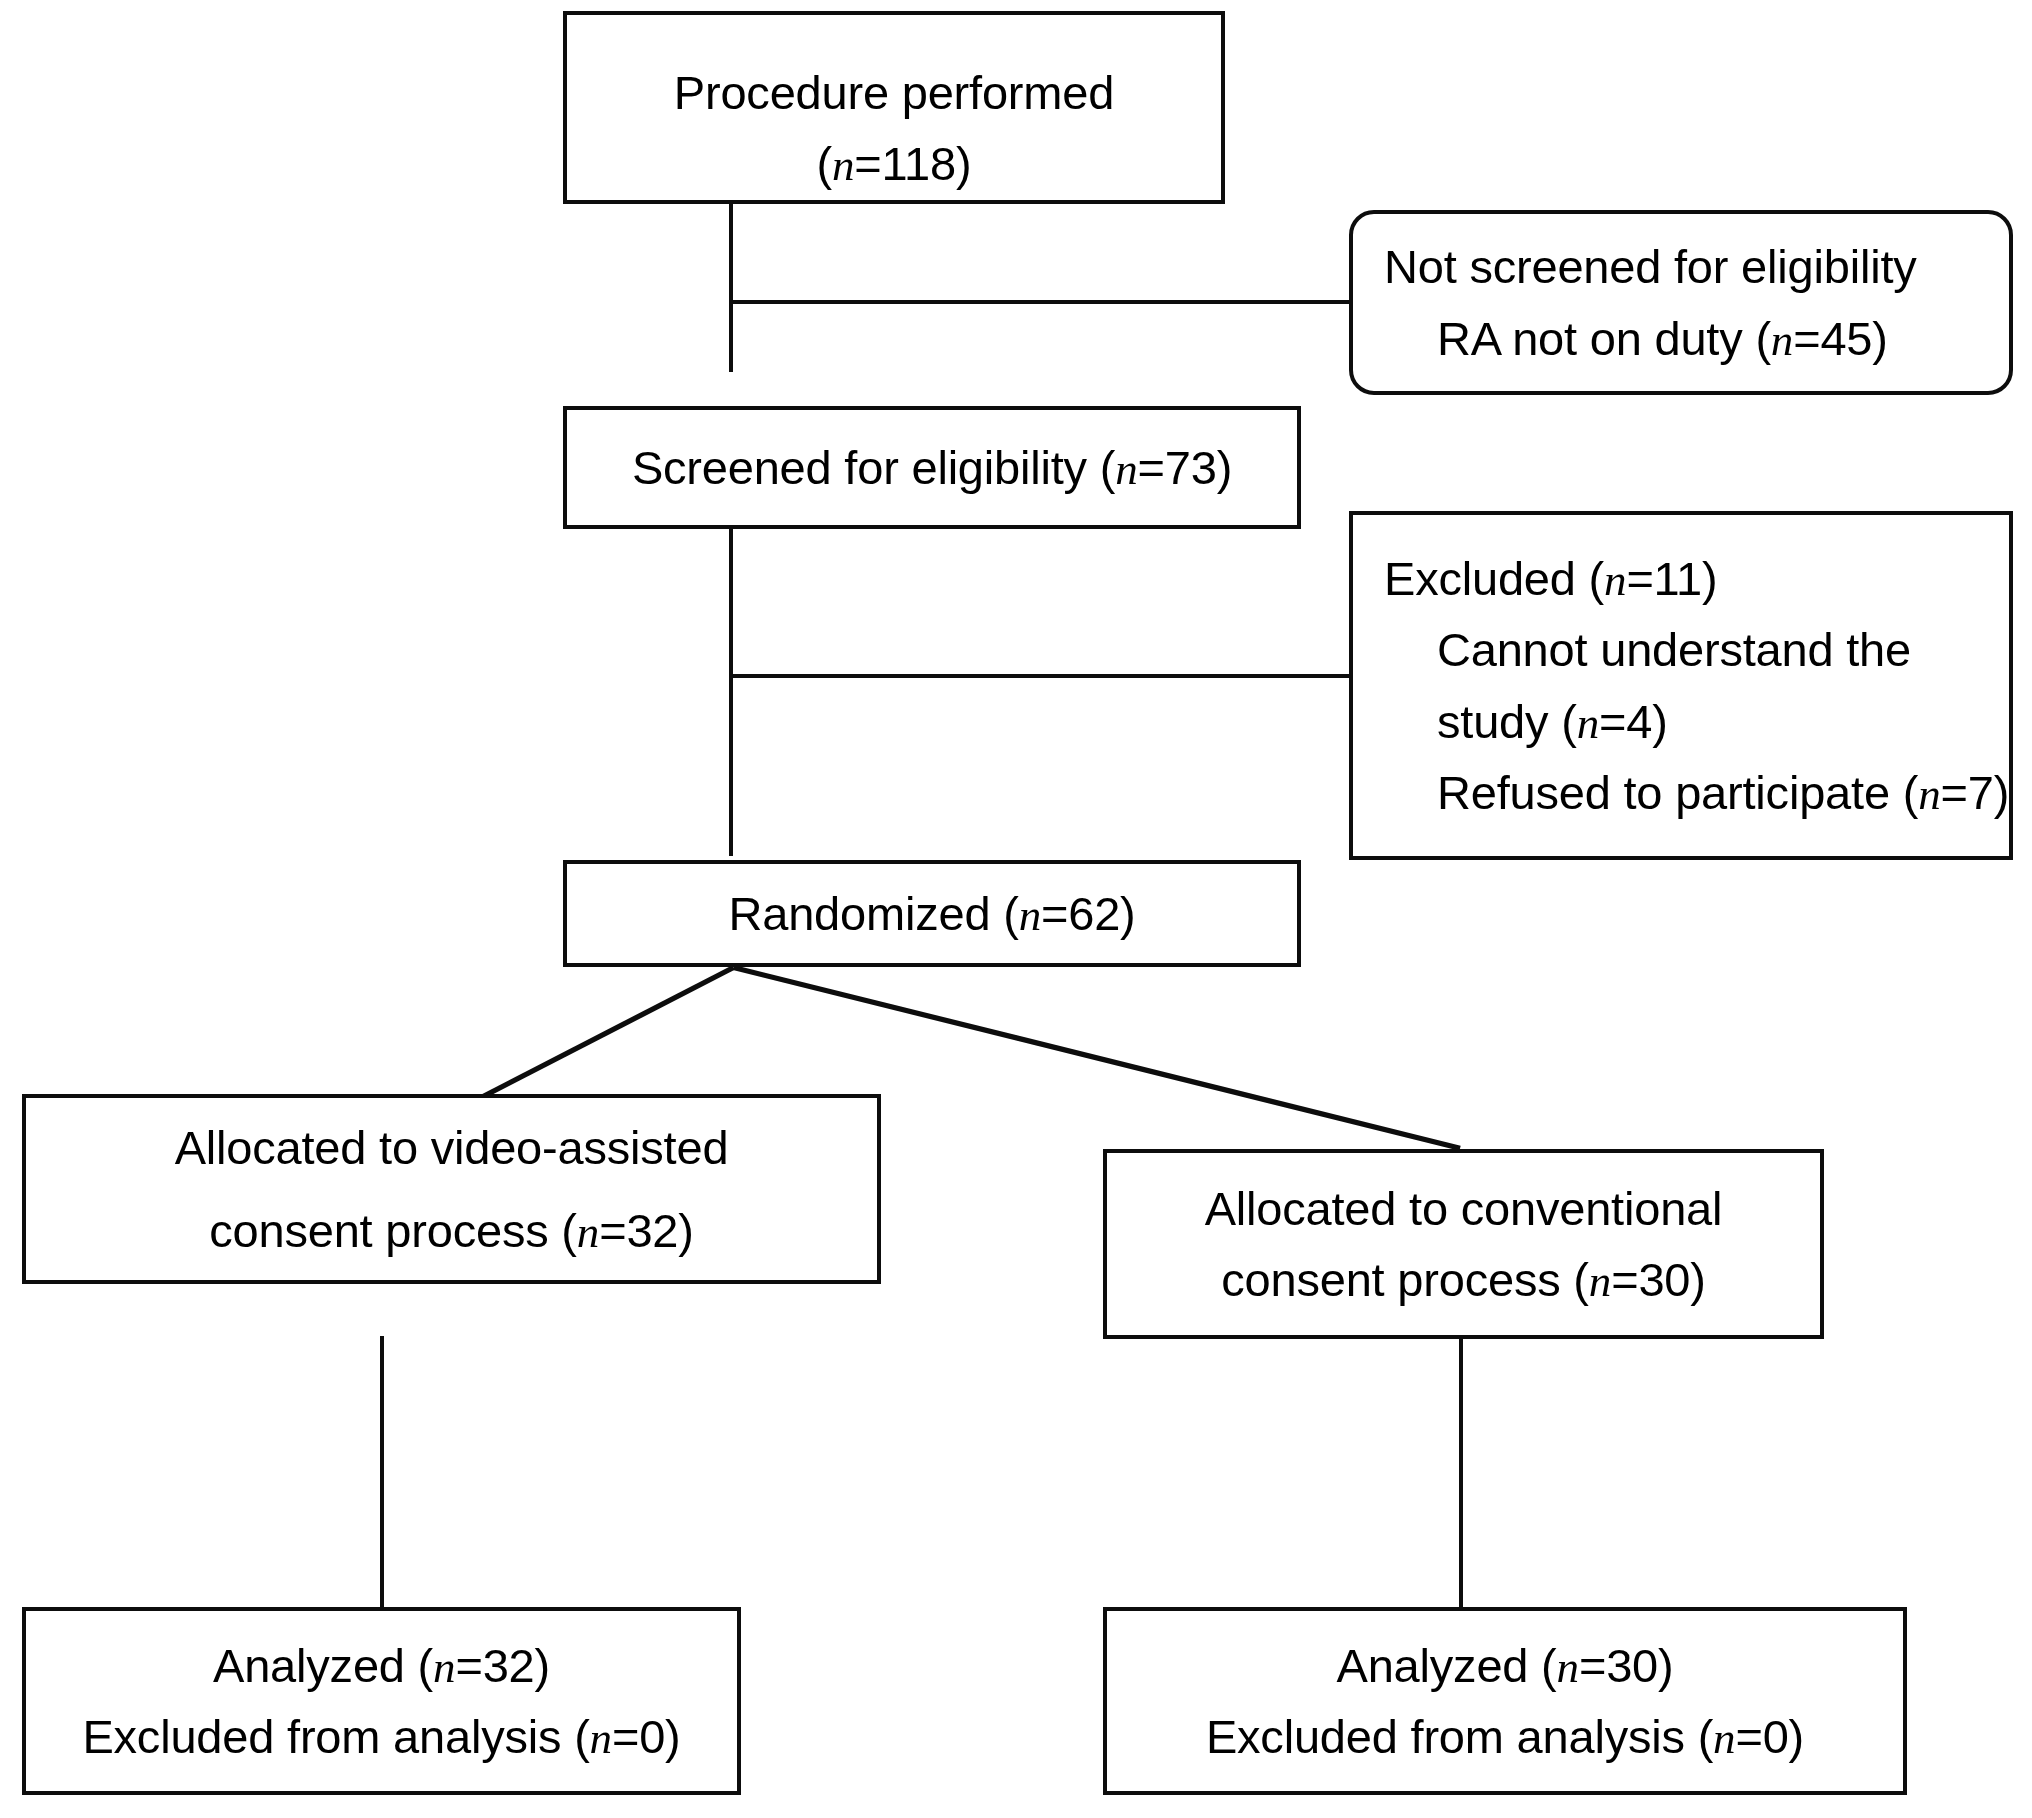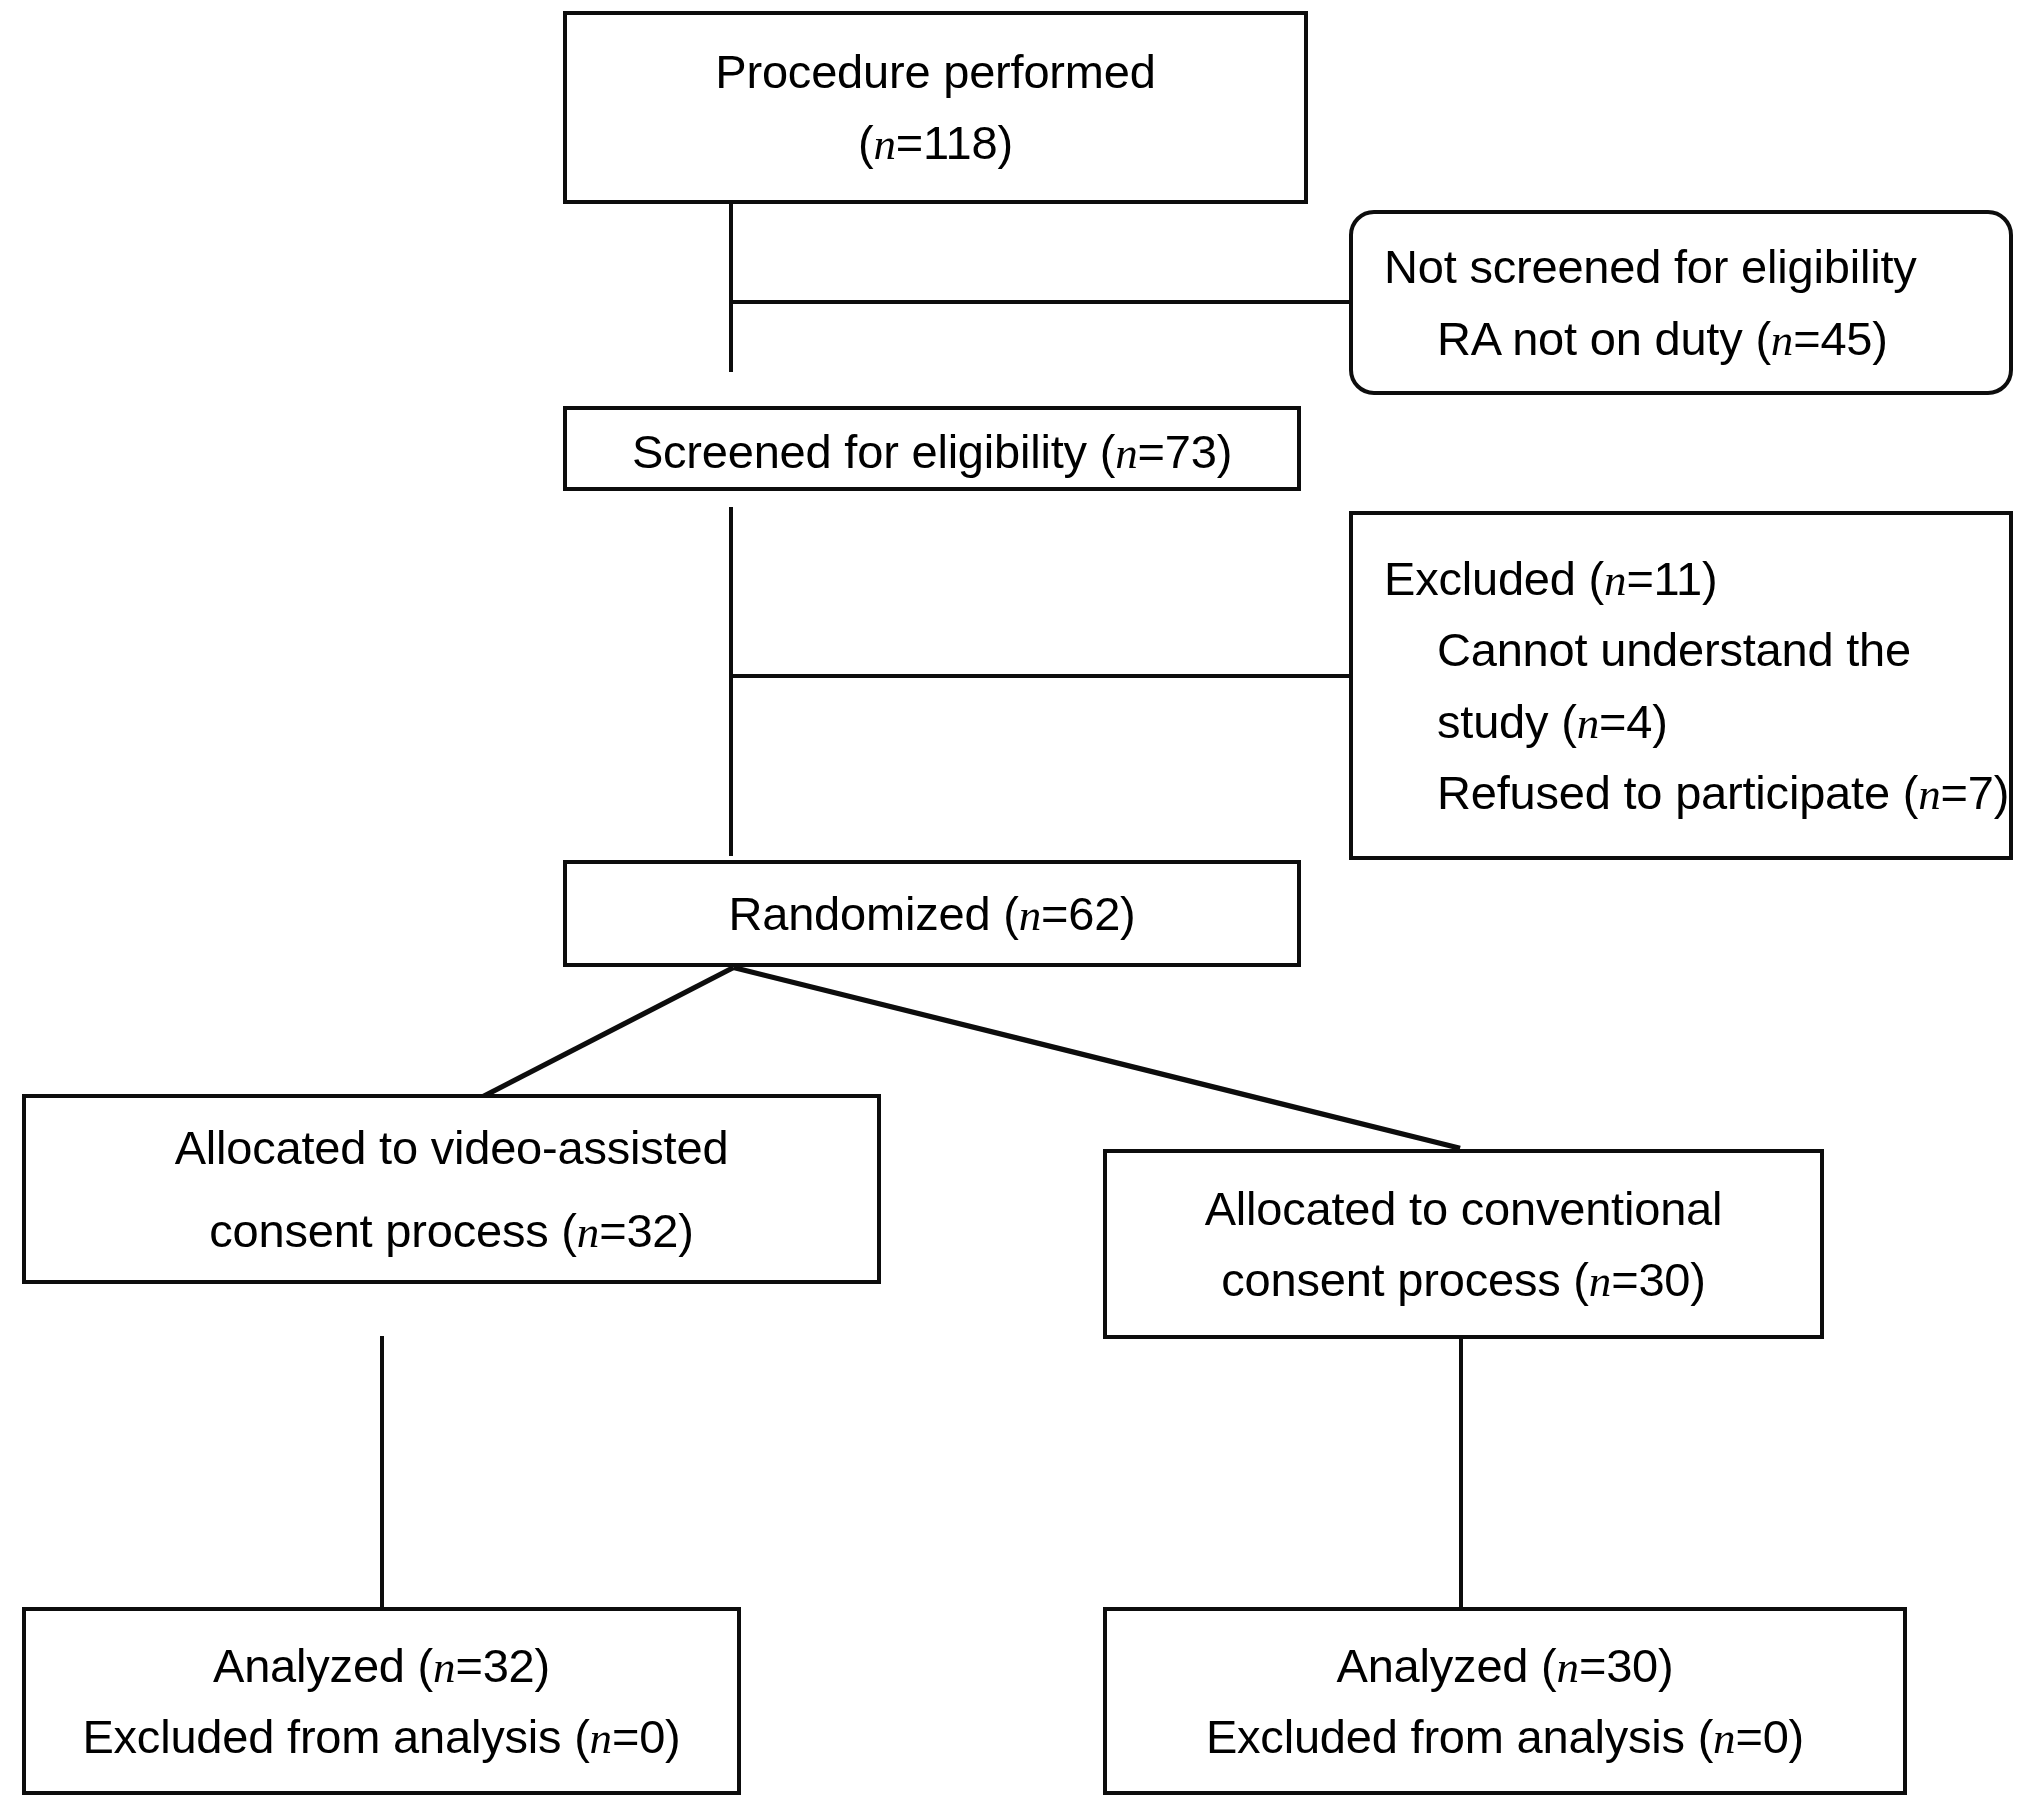--- a/index.html
+++ b/index.html
@@ -74,31 +74,31 @@
   <div class="conn hline" style="left:729px; top:674px; width:622px;"></div>
 
   <svg class="diag" viewBox="0 0 2327 2082" preserveAspectRatio="none">
     <line x1="840" y1="1108" x2="438" y2="1315" stroke="#0d0d0d" stroke-width="6"></line>
     <line x1="840" y1="1108" x2="1672" y2="1315" stroke="#0d0d0d" stroke-width="6"></line>
   </svg>
 
   <div class="conn vline" style="left:380px; top:1336px; height:273px;"></div>
   <div class="conn vline" style="left:1459px; top:1336px; height:273px;"></div>
 
-  <div class="box center" style="left:563px; top:10.5px; width:745px; height:193px;">
+  <div class="box center" style="left:563px; top:10.5px; width:662px; height:193px;justify-content:flex-end;">
     <div class="line">Procedure performed</div>
     <div class="line"><span>(</span><em class="n">n</em><span>=118)</span></div>
   </div>
 
   <div class="box leftal" style="left:1349px; top:210px; width:664px; height:185px;border-radius:25px;">
     <div class="line">Not screened for eligibility</div>
     <div class="line indent"><span>RA not on duty (</span><em class="n">n</em><span>=45)</span></div>
   </div>
 
-  <div class="box center" style="left:563px; top:406px; width:738px; height:85px;justify-content:flex-end;">
+  <div class="box center" style="left:563px; top:406px; width:738px; height:123px;">
     <div class="line"><span>Screened for eligibility (</span><em class="n">n</em><span>=73)</span></div>
   </div>
 
   <div class="box leftal" style="left:1349px; top:511px; width:664px; height:349px;">
     <div class="line"><span>Excluded (</span><em class="n">n</em><span>=11)</span></div>
     <div class="line indent">Cannot understand the</div>
     <div class="line indent"><span>study (</span><em class="n">n</em><span>=4)</span></div>
     <div class="line indent"><span>Refused to participate (</span><em class="n">n</em><span>=7)</span></div>
   </div>
 

